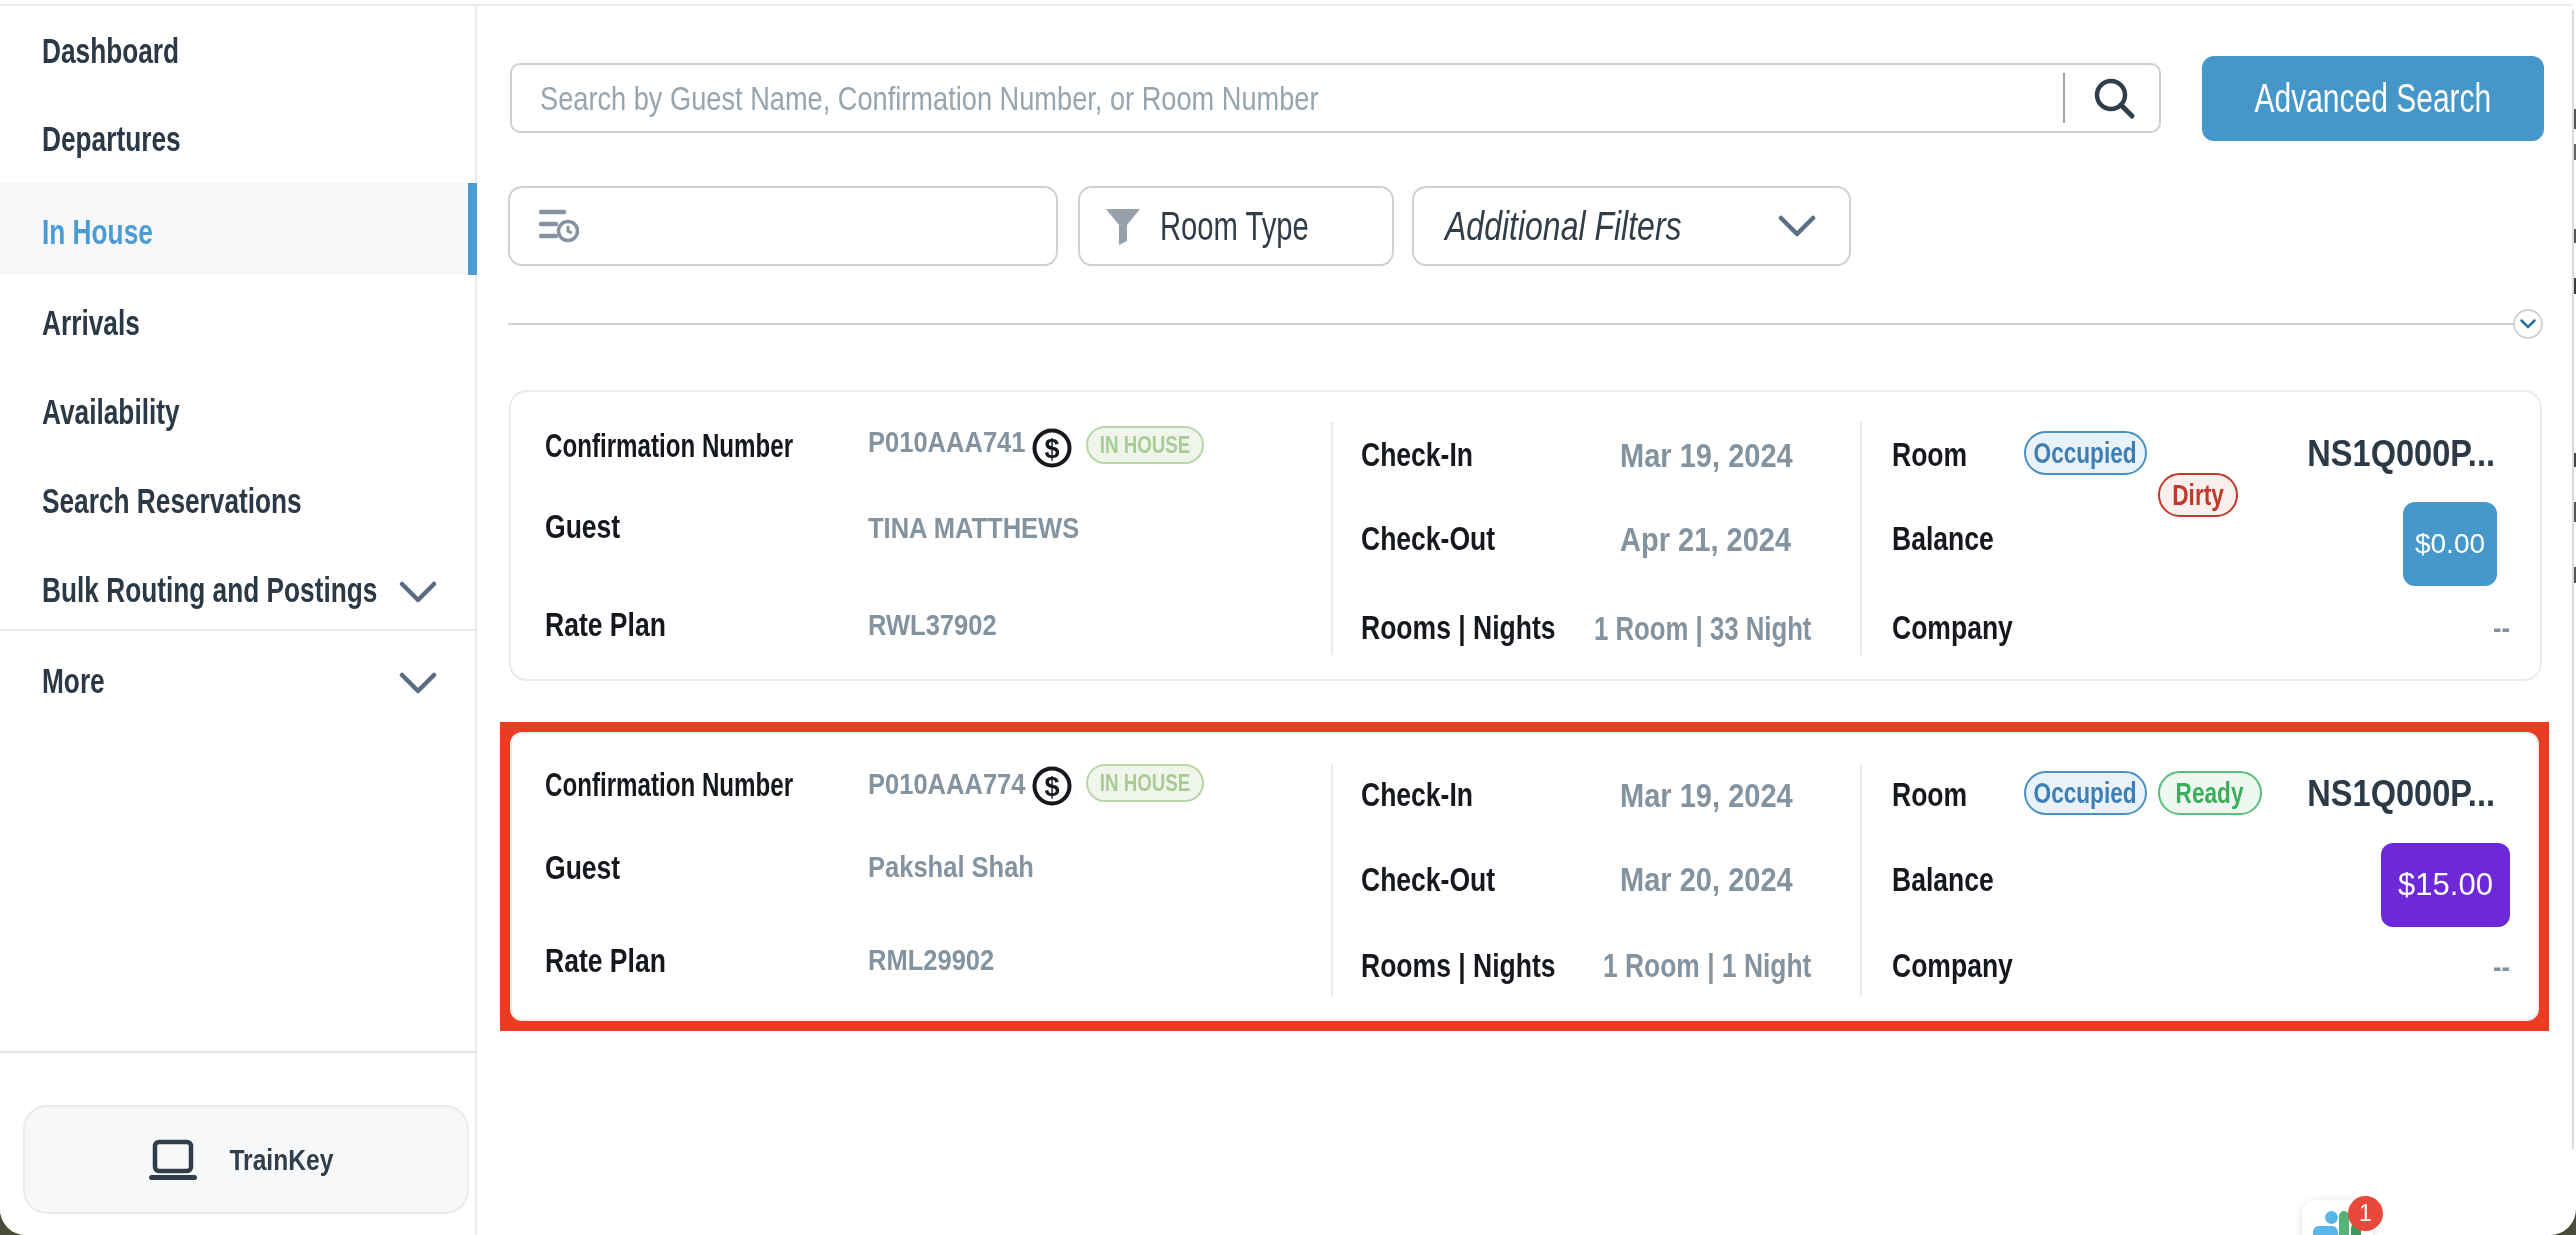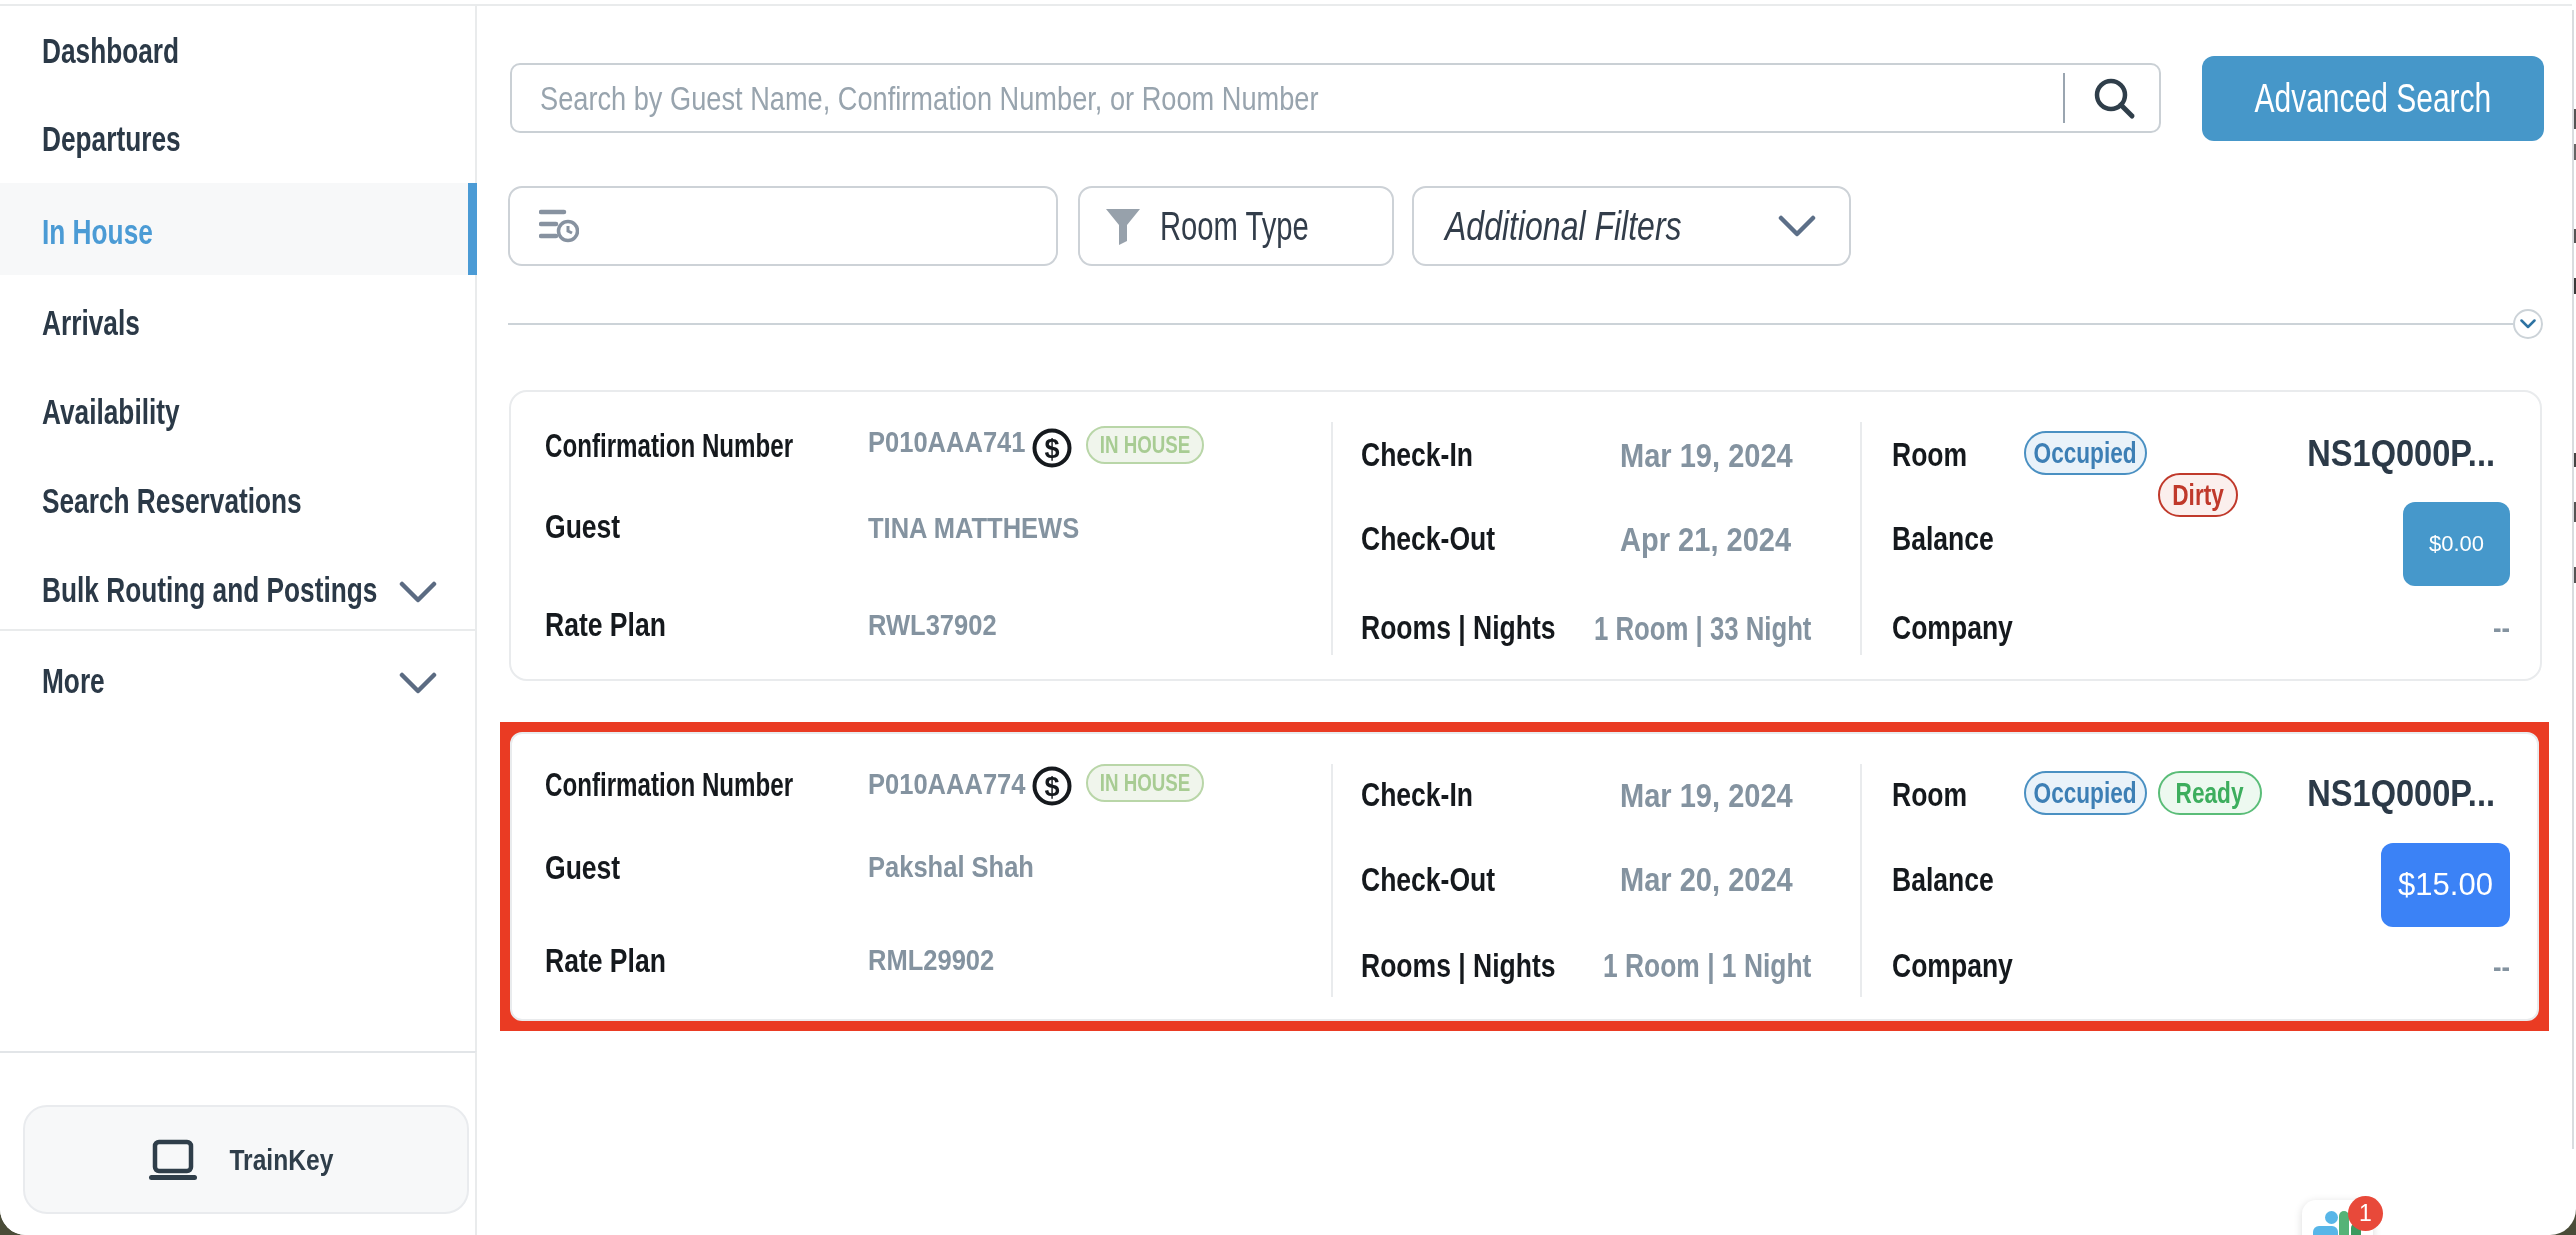--- a/index.html
+++ b/index.html
@@ -122,21 +122,21 @@
   <div class="vdiv" style="left:1860px;top:422px;height:233px;"></div>
   <div class="lbl" style="left:1892px;top:437px;">Room</div>
   <div class="pill" style="left:2024px;top:431px;width:123px;height:44px;border-radius:22px;background:#e9f2f9;border:2px solid #4a90c2;color:#3d7fb5;font-size:29px;">
       <span>Occupied</span>
     </div>
   <div class="pill" style="left:2158px;top:431px;width:80px;height:44px;border-radius:22px;background:#fbefed;border:2px solid #c0392b;color:#c0392b;font-size:29px;margin-top:42px;">
       <span>Dirty</span>
     </div>
   <div class="abs" style="left:2097px;top:435px;width:398px;text-align:right;font-weight:bold;font-size:37px;line-height:1;color:#2c3a48;white-space:nowrap;transform:scaleX(0.88);transform-origin:right center;">NS1Q000P...</div>
   <div class="lbl" style="left:1892px;top:521px;">Balance</div>
-  <div class="abs" style="left:2403px;top:502px;width:107px;height:84px;background:#4698cb;border-radius:12px;display:flex;align-items:center;justify-content:center;color:#fff;font-size:22px;">$0.00</div>
+  <div class="abs" style="left:2403px;top:502px;width:94px;height:84px;background:#4698cb;border-radius:12px;display:flex;align-items:center;justify-content:center;color:#fff;font-size:28px;">$0.00</div>
   <div class="lbl" style="left:1892px;top:610px;">Company</div>
   <div class="val" style="left:2411px;top:614px;width:99px;text-align:right;transform-origin:right center;">--</div>
 
   <div class="abs" style="left:500px;top:722px;width:2049px;height:309px;background:#ea3b23;"></div>
   <div class="abs" style="left:510px;top:732px;width:2029px;height:289px;border:2px solid #e9ebed;border-radius:12px;background:#fff;"></div>
 
   <div class="lbl" style="left:545px;top:767px;transform:scaleX(0.71);">Confirmation Number</div>
   <div class="val" style="left:868px;top:770px;">P010AAA774</div>
   <svg class="abs" style="left:1032px;top:766px;" width="40" height="40" viewBox="0 0 40 40">
     <circle cx="20" cy="20" r="17.5" fill="none" stroke="#15191d" stroke-width="4"></circle>
@@ -161,21 +161,21 @@
   <div class="vdiv" style="left:1860px;top:764px;height:233px;"></div>
   <div class="lbl" style="left:1892px;top:777px;">Room</div>
   <div class="pill" style="left:2024px;top:771px;width:123px;height:44px;border-radius:22px;background:#e9f2f9;border:2px solid #4a90c2;color:#3d7fb5;font-size:29px;">
       <span>Occupied</span>
     </div>
   <div class="pill" style="left:2158px;top:771px;width:104px;height:44px;border-radius:22px;background:#edf9f0;border:2px solid #5abd78;color:#3dae5e;font-size:29px;">
       <span>Ready</span>
     </div>
   <div class="abs" style="left:2097px;top:775px;width:398px;text-align:right;font-weight:bold;font-size:37px;line-height:1;color:#2c3a48;white-space:nowrap;transform:scaleX(0.88);transform-origin:right center;">NS1Q000P...</div>
   <div class="lbl" style="left:1892px;top:862px;">Balance</div>
-  <div class="abs" style="left:2381px;top:843px;width:129px;height:84px;background:#3b82f6;border-radius:12px;display:flex;align-items:center;justify-content:center;color:#fff;font-size:31px;">$15.00</div>
+  <div class="abs" style="left:2381px;top:843px;width:129px;height:84px;background:#6d28d9;border-radius:12px;display:flex;align-items:center;justify-content:center;color:#fff;font-size:31px;">$15.00</div>
   <div class="lbl" style="left:1892px;top:948px;">Company</div>
   <div class="val" style="left:2411px;top:953px;width:99px;text-align:right;transform-origin:right center;">--</div>
 
   <div class="abs" style="left:2572px;top:10px;width:2px;height:1139px;background:#d9dcdf;"></div>
   <div class="abs" style="left:2574px;top:278px;width:2px;height:16px;background:#3a3a3a;"></div>
   <div class="abs" style="left:2574px;top:109px;width:2px;height:20px;background:#555;"></div>
   <div class="abs" style="left:2574px;top:144px;width:2px;height:16px;background:#666;"></div>
   <div class="abs" style="left:2574px;top:229px;width:2px;height:14px;background:#555;"></div>
   <div class="abs" style="left:2574px;top:453px;width:2px;height:14px;background:#444;"></div>
   <div class="abs" style="left:2574px;top:502px;width:2px;height:20px;background:#555;"></div>

